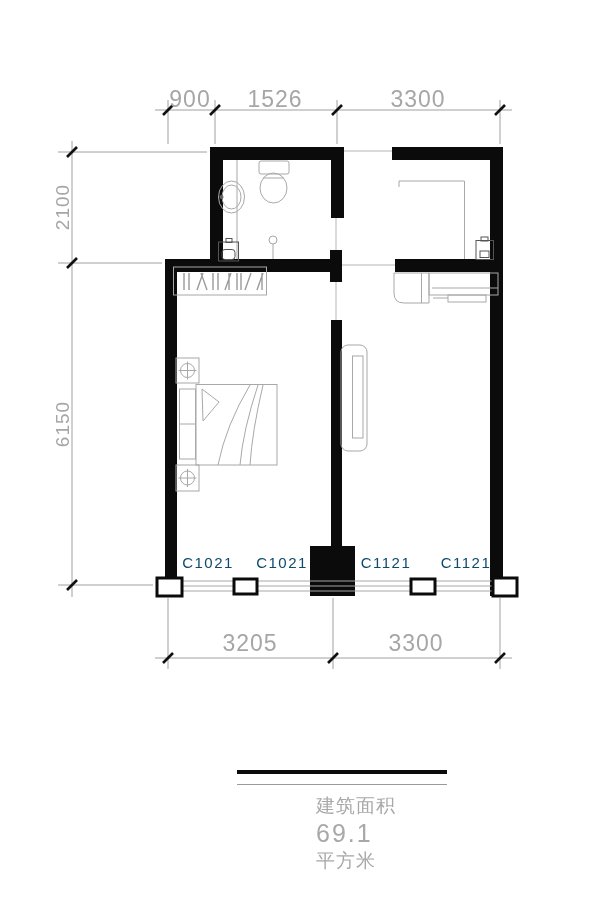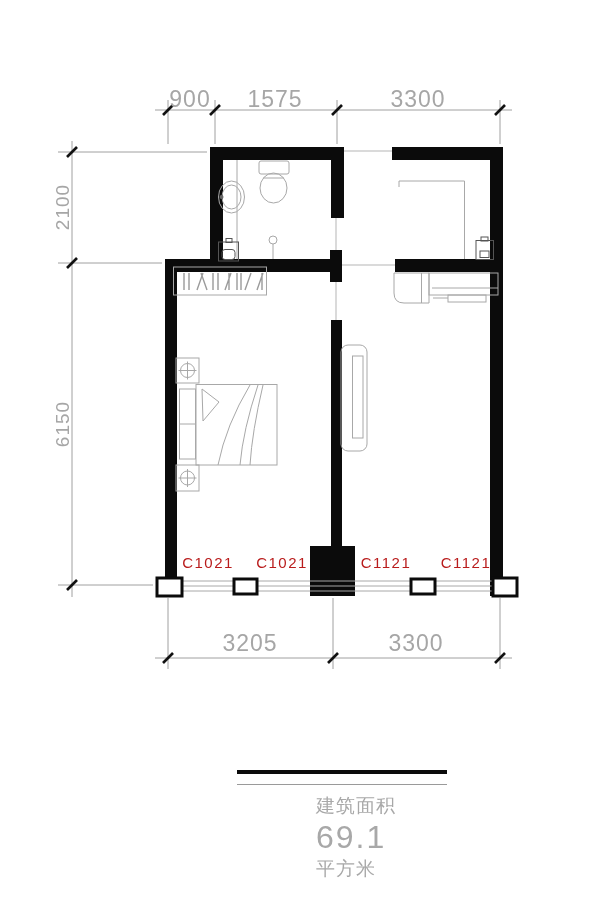--- a/index.html
+++ b/index.html
@@ -3,25 +3,25 @@
 <meta charset="utf-8">
 <style>
   html,body{margin:0;padding:0;background:#ffffff;}
   body{width:600px;height:900px;position:relative;overflow:hidden;
        font-family:"Liberation Sans",sans-serif;}
   .stage{position:absolute;left:0;top:0;width:600px;height:900px;}
   svg{position:absolute;left:0;top:0;}
   .txt{position:absolute;color:#a6a6a6;white-space:nowrap;}
   .dim{font-size:23px;letter-spacing:1px;transform:translateX(-50%);}
   .dimv{font-size:19px;letter-spacing:1px;transform:translate(-50%,-50%) rotate(-90deg);}
-  .winlab{font-size:15px;letter-spacing:1.5px;color:#b91c1c;transform:translateX(-50%);}
+  .winlab{font-size:15px;letter-spacing:1.5px;color:#0c4a6e;transform:translateX(-50%);}
   .title{font-size:23px;letter-spacing:2px;color:#9c9c9c;transform:translateX(-50%);}
   .area{display:flex;align-items:baseline;transform:translateX(-50%);color:#a8a8a8;}
   .area .sm{font-size:19px;letter-spacing:1px;}
-  .area .big{font-size:32px;letter-spacing:2px;font-weight:normal;margin:0 2px;}
+  .area .big{font-size:25px;letter-spacing:2px;font-weight:normal;margin:0 2px;}
   .rule-thick{position:absolute;background:#0b0b0b;height:4px;}
   .rule-thin{position:absolute;background:#9a9a9a;height:1px;}
 </style>
 </head>
 <body>
 
 <div class="stage">
 
   <svg width="600" height="900" viewBox="0 0 600 900">
 
@@ -157,21 +157,21 @@
         <rect x="196" y="384.5" width="81" height="80.5"></rect>
         <path d="M202,389 L219,402 L203,421 Z"></path>
         <path d="M250,385 Q226,425 218,465"></path>
         <path d="M258,385 Q243,430 240,465"></path>
         <path d="M263,385 Q252,432 250,465"></path>
       </g>
     </g>
   </svg>
 
   <span class="txt dim" style="left:190px;top:86px;">900</span>
-  <span class="txt dim" style="left:275px;top:86px;">1575</span>
+  <span class="txt dim" style="left:275px;top:86px;">1526</span>
   <span class="txt dim" style="left:418px;top:86px;">3300</span>
   <span class="txt dimv" style="left:63px;top:207px;">2100</span>
   <span class="txt dimv" style="left:63px;top:424px;">6150</span>
   <span class="txt dim" style="left:250px;top:630px;text-align:right;">3205</span>
   <span class="txt dim" style="left:416px;top:630px;">3300</span>
 
   <span class="txt winlab" style="left:208px;top:554px;">C1021</span>
   <span class="txt winlab" style="left:282px;top:554px;">C1021</span>
   <span class="txt winlab" style="left:386px;top:554px;">C1121</span>
   <span class="txt winlab" style="left:466px;top:554px;">C1121</span>

